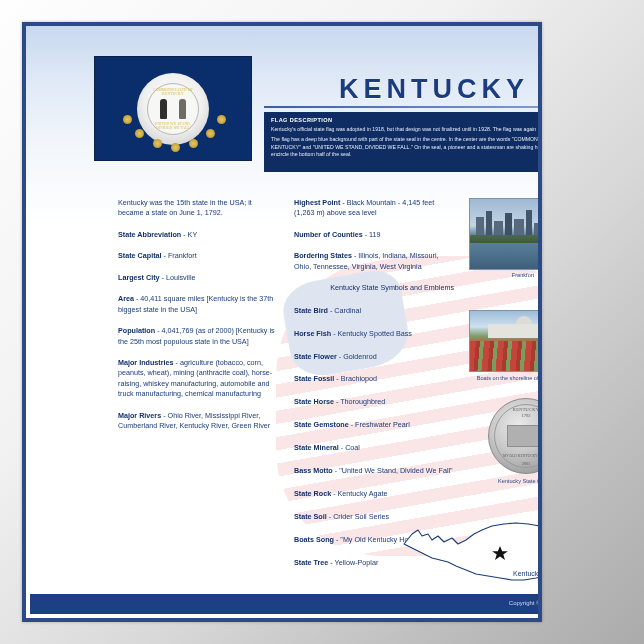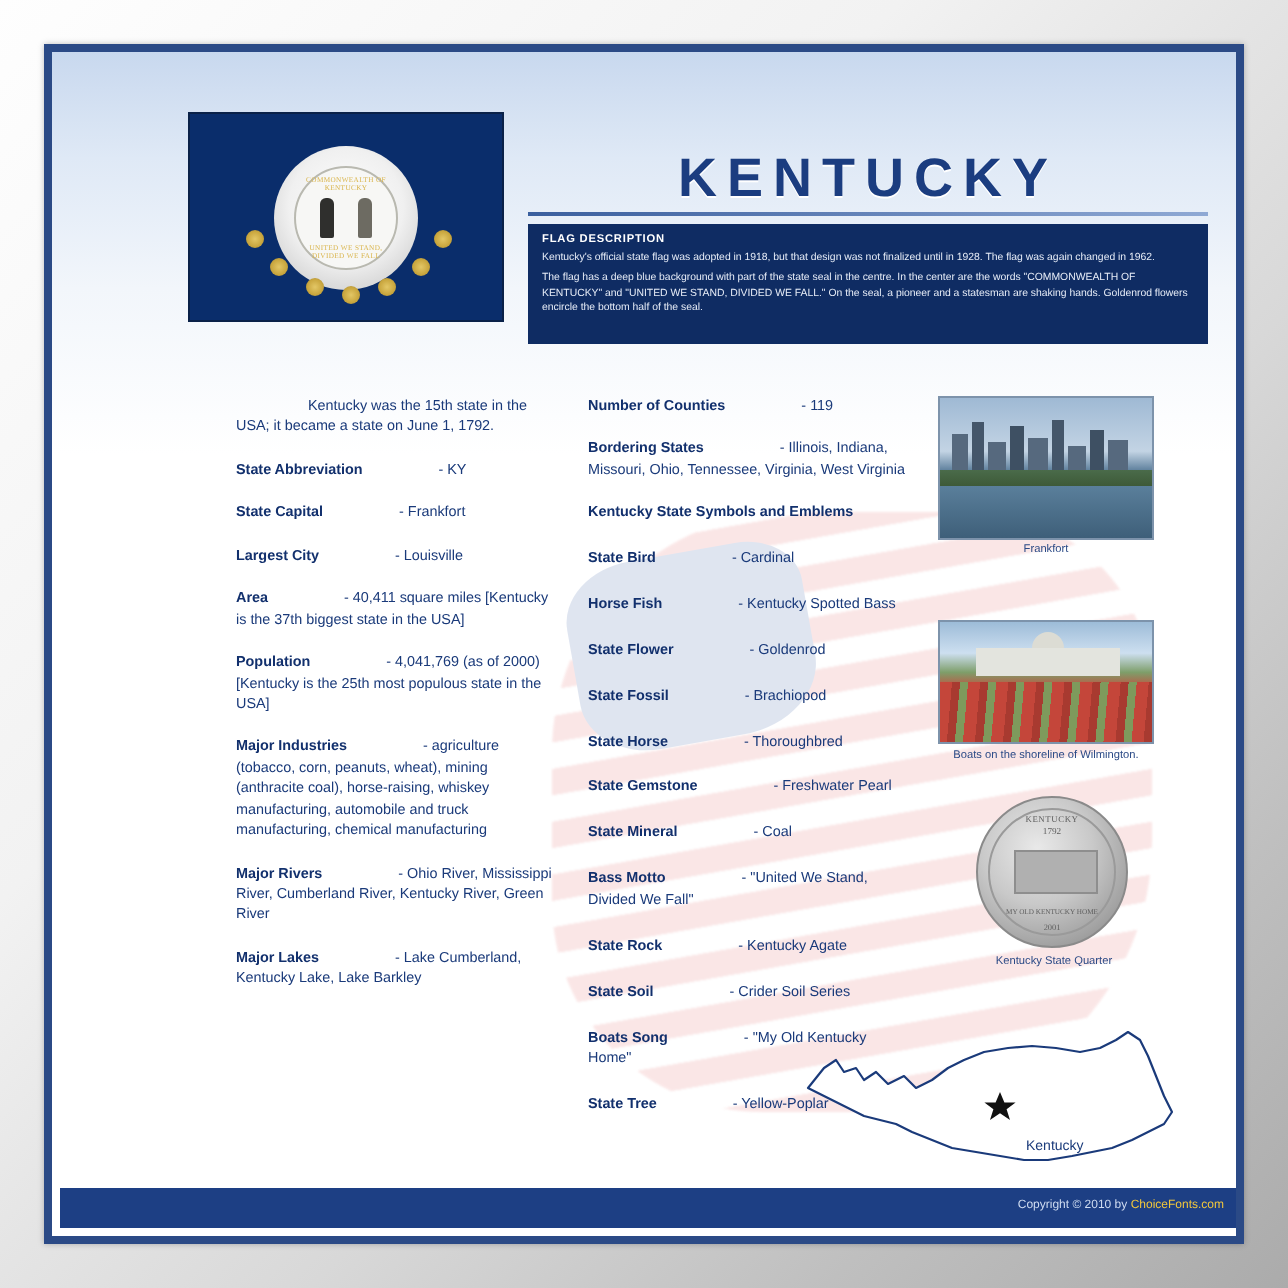--- a/index.html
+++ b/index.html
@@ -17,21 +17,21 @@
     position: absolute;
     left: 0; top: 0;
     width: 644px; height: 644px;
     background: linear-gradient(135deg, #fefefe 0%, #f2f2f2 35%, #d8d8d8 62%, #bfbfbf 82%, #ababab 100%);
   }
 
   
   #poster {
     position: absolute;
     left: 22px; top: 22px;
-    width: 600px; height: 600px;
+    width: 520px; height: 600px;
     background: #b91c1c;
     box-shadow: 0 0 3px rgba(0,0,0,0.25);
     overflow: hidden;
   }
   .poster-border {
     position: absolute;
     left: 0; top: 0; right: 0; bottom: 0;
     border: 4px solid #2b4a86;
     box-sizing: border-box;
     pointer-events: none;
@@ -185,26 +185,27 @@
     top: 172px;
     font-size: 7.2px;
     line-height: 1.45;
     color: #1a3a7a;
   }
   #col1 { left: 92px; width: 158px; }
   #col2 { left: 268px; width: 160px; }
 
   .fact { margin-bottom: 11px; }
   .fact b { font-weight: bold; color: #12306d; }
-  .fact .val { color: #1a3a7a; margin-left: 36px; }
+  .fact .val { color: #1a3a7a; }
   .fact.sym { margin-bottom: 12.5px; }
   .heading {
-    font-weight: bold;
+    font-weight: normal;
     color: #12306d;
     margin-bottom: 12px;
+    text-align: right;
   }
 
   
   #photo1 {
     position: absolute;
     left: 443px; top: 172px;
     width: 108px; height: 72px;
     background: linear-gradient(180deg, #9fb9d4 0%, #c3d4e4 38%, #5d7f9c 52%, #4d6b86 68%, #3f5c74 100%);
     overflow: hidden;
     border: 1px solid #7d93ab;
@@ -397,26 +398,26 @@
       </div>
       <div class="fact">
         <b>Population</b><span class="val"> - 4,041,769 (as of 2000) [Kentucky is the 25th most populous state in the USA]</span>
       </div>
       <div class="fact">
         <b>Major Industries</b><span class="val"> - agriculture (tobacco, corn, peanuts, wheat), mining (anthracite coal), horse-raising, whiskey manufacturing, automobile and truck manufacturing, chemical manufacturing</span>
       </div>
       <div class="fact">
         <b>Major Rivers</b><span class="val"> - Ohio River, Mississippi River, Cumberland River, Kentucky River, Green River</span>
       </div>
-      <div class="fact">
-        <b>Major Lakes</b><span class="val"> - Lake Cumberland, Kentucky Lake, Lake Barkley</span>
-      </div>
     </div>
 
     <div class="col" id="col2">
+      <div class="fact">
+        <b>Highest Point</b><span class="val"> - Black Mountain - 4,145 feet (1,263 m) above sea level</span>
+      </div>
       <div class="fact">
         <b>Number of Counties</b><span class="val"> - 119</span>
       </div>
       <div class="fact">
         <b>Bordering States</b><span class="val"> - Illinois, Indiana, Missouri, Ohio, Tennessee, Virginia, West Virginia</span>
       </div>
 
       <div class="heading">Kentucky State Symbols and Emblems</div>
 
       <div class="fact sym">

